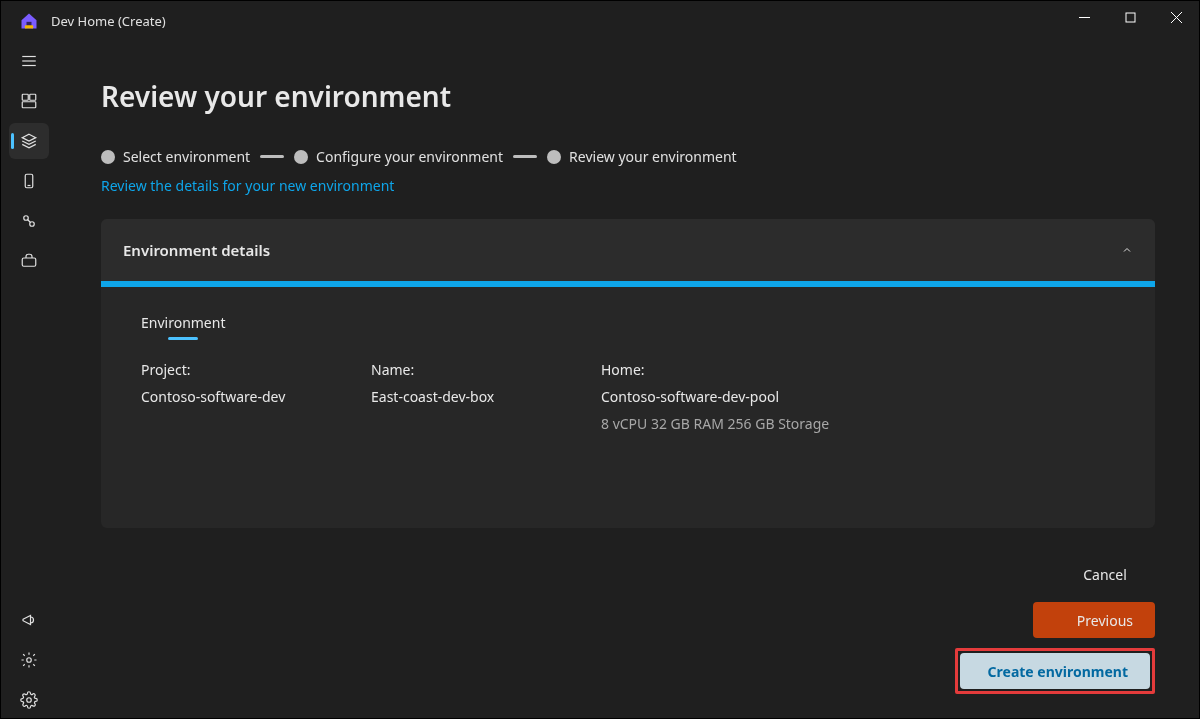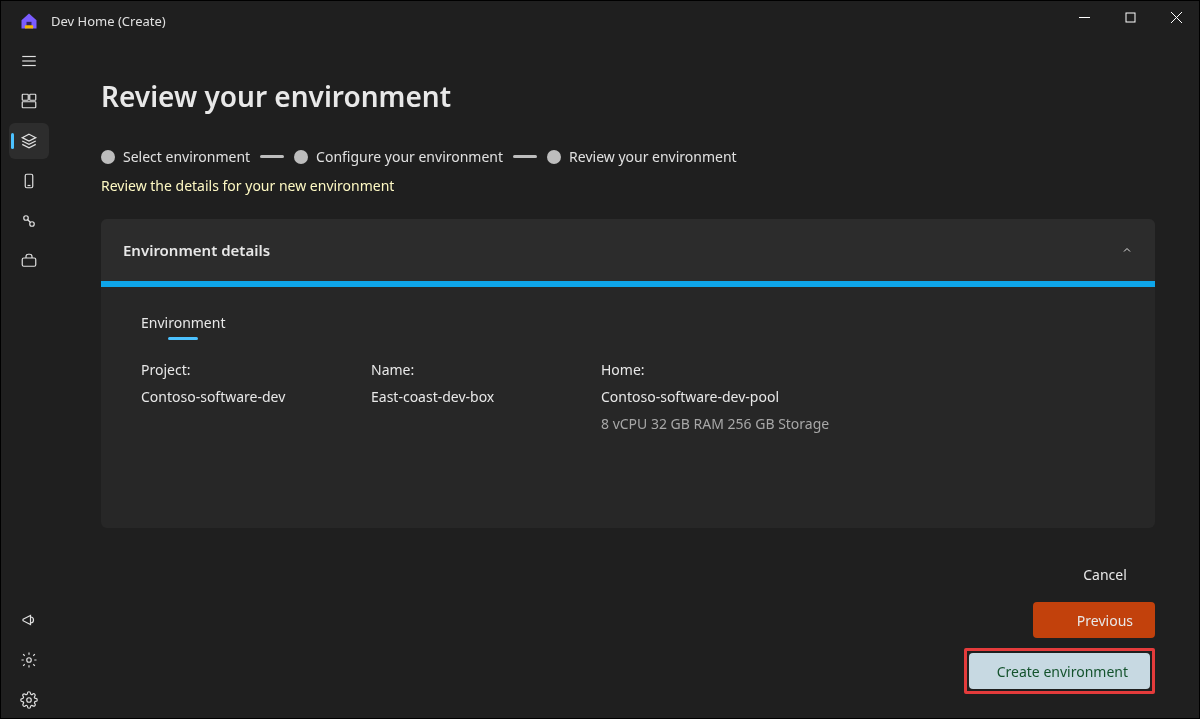--- a/index.html
+++ b/index.html
@@ -75,21 +75,21 @@
     margin-top: 8px;
   }
   .step { display: flex; align-items: center; gap: 8px; }
   .step-dot {
     width: 14px; height: 14px; border-radius: 50%;
     background: #bdbdbd;
   }
   .step-connector {
     width: 24px; height: 3px; background: #bdbdbd; border-radius: 2px;
   }
-  .subtitle { font-size: 14px; color: #fef9c3; margin-bottom: 24px; }
+  .subtitle { font-size: 14px; color: #0ea5e9; margin-bottom: 24px; }
 
   .card {
     background: #272727;
     border-radius: 6px;
     flex: 1;
     min-height: 0;
     display: flex; flex-direction: column;
   }
   .card-header {
     background: #2c2c2c;
@@ -133,21 +133,21 @@
   }
   .btn {
     height: 36px; padding: 0 22px;
     border-radius: 4px;
     font-size: 14px;
     display: flex; align-items: center; justify-content: center;
     min-width: 100px;
   }
   .btn-ghost { background: transparent; color: #e8e8e8; }
   .btn-secondary { background: #c2410c; color: #e8e8e8; padding-left: 44px; }
-  .btn-primary { background: #c7d9e2; color: #14532d; font-weight: 400; padding-left: 28px; }
+  .btn-primary { background: #c7d9e2; color: #0369a1; font-weight: 700; padding-left: 28px; }
   .btn-primary-wrap {
     border: 3px solid #e43b3b;
     padding: 2px;
     border-radius: 2px;
   }
 
   
   .house-svg { display: block; }
 </style>
 </head>

